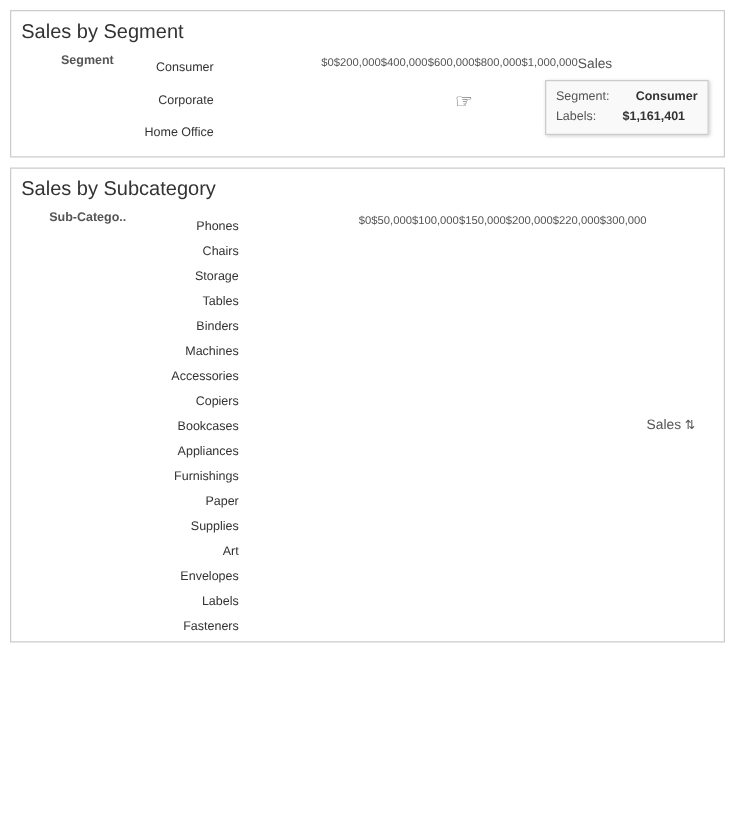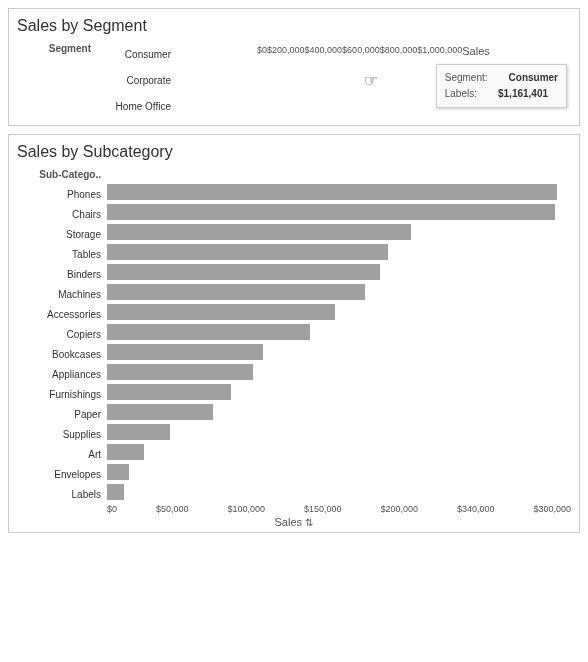--- a/index.html
+++ b/index.html
@@ -145,21 +145,20 @@
       font-size: 16px;
       top: 62px;
       left: 355px;
       pointer-events: none;
       color: #444;
     }
 
     
     .subcat-chart {
       display: flex;
-      flex-direction: column;
     }
 
     .subcat-header {
       display: flex;
       margin-bottom: 2px;
     }
 
     .subcat-label-col {
       width: 90px;
       text-align: right;
@@ -377,30 +376,36 @@
     <div class="subcat-bar-container">
       <div class="bar bar-gray" style="width:4.705882352941177%"></div>
     </div>
   </div>
         <div class="subcat-bar-row">
     <div class="subcat-bar-label">Labels</div>
     <div class="subcat-bar-container">
       <div class="bar bar-gray" style="width:3.6764705882352944%"></div>
     </div>
   </div>
+        <div class="subcat-bar-row">
+    <div class="subcat-bar-label">Fasteners</div>
+    <div class="subcat-bar-container">
+      <div class="bar bar-gray" style="width:0.8823529411764706%"></div>
+    </div>
+  </div>
       </div>
 
     <div class="x-axis-subcat">
       <div class="x-axis-subcat-labels" id="subcat-x-labels">
           <span>$0</span>
           <span>$50,000</span>
           <span>$100,000</span>
           <span>$150,000</span>
           <span>$200,000</span>
-          <span>$340,000</span>
+          <span>$220,000</span>
           <span>$300,000</span>
         </div>
     </div>
     <div class="x-axis-subcat-title">
       <span>Sales</span>
       <span class="sort-icon">⇅</span>
     </div>
   </div>
 </div>
 

